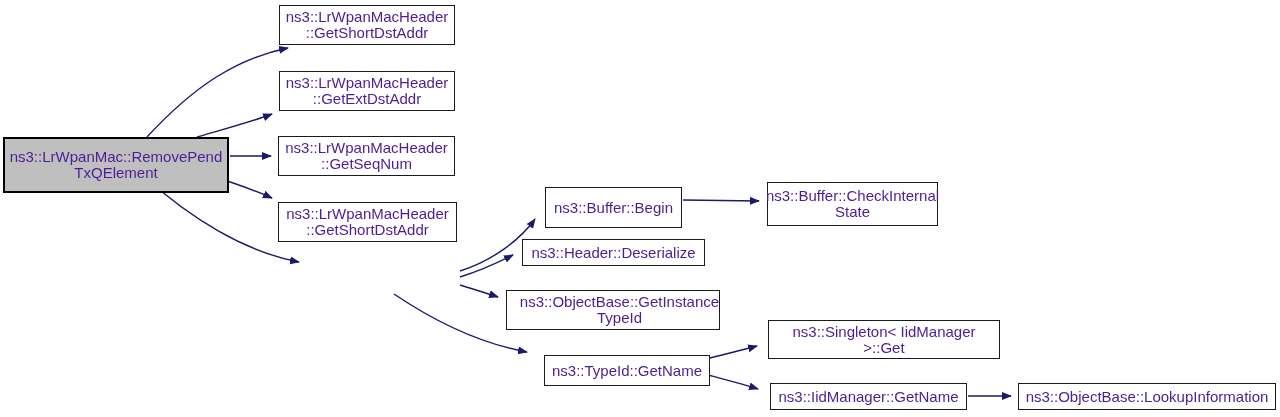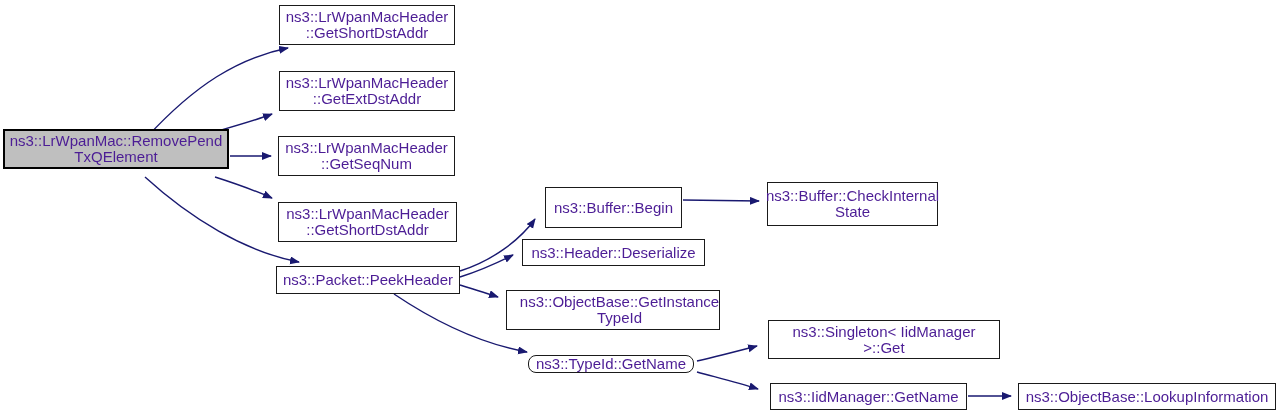--- a/index.html
+++ b/index.html
@@ -54,21 +54,21 @@
       <path d="M460,277 C479,271 497,263 513,255" marker-end="url(#arrow)"></path>
       <path d="M460,285 C473,289 486,293 498,297" marker-end="url(#arrow)"></path>
       <path d="M394,294 C440,325 483,344 527,352" marker-end="url(#arrow)"></path>
       <path d="M683,200 L759,201" marker-end="url(#arrow)"></path>
       <path d="M697,361 C719,356 738,351 757,346" marker-end="url(#arrow)"></path>
       <path d="M697,372 C719,378 739,383 758,389" marker-end="url(#arrow)"></path>
       <path d="M968,396 L1011,396" marker-end="url(#arrow)"></path>
     </g>
   </svg>
 
-  <div class="node node--main" style="left:3px;top:129px;width:226px;height:40px;">
+  <div class="node node--main" style="left:3px;top:137px;width:226px;height:56px;">
     <span>ns3::LrWpanMac::RemovePend</span>
     <span>TxQElement</span>
   </div>
 
   <div class="node" style="left:279px;top:5px;width:176px;height:40px;">
     <span>ns3::LrWpanMacHeader</span>
     <span>::GetShortDstAddr</span>
   </div>
 
   <div class="node" style="left:279px;top:71px;width:176px;height:40px;">
@@ -79,43 +79,40 @@
   <div class="node" style="left:278px;top:136px;width:177px;height:40px;">
     <span>ns3::LrWpanMacHeader</span>
     <span>::GetSeqNum</span>
   </div>
 
   <div class="node" style="left:278px;top:202px;width:179px;height:40px;">
     <span>ns3::LrWpanMacHeader</span>
     <span>::GetShortDstAddr</span>
   </div>
 
-  <div class="node" style="left:276px;top:266px;width:184px;height:28px;">
-    <span>ns3::Packet::PeekHeader</span>
-  </div>
 
   <div class="node" style="left:545px;top:187px;width:137px;height:41px;">
     <span>ns3::Buffer::Begin</span>
   </div>
 
   <div class="node" style="left:767px;top:182px;width:171px;height:44px;">
     <span>ns3::Buffer::CheckInternal</span>
     <span>State</span>
   </div>
 
   <div class="node" style="left:522px;top:239px;width:183px;height:27px;">
     <span>ns3::Header::Deserialize</span>
   </div>
 
   <div class="node" style="left:506px;top:290px;width:214px;height:40px;padding-left:13px;">
     <span>ns3::ObjectBase::GetInstance</span>
     <span>TypeId</span>
   </div>
 
-  <div class="node" style="left:528px;top:355px;width:166px;height:18px;border-radius:8px;">
+  <div class="node" style="left:544px;top:355px;width:166px;height:31px;">
     <span>ns3::TypeId::GetName</span>
   </div>
 
   <div class="node" style="left:768px;top:320px;width:232px;height:39px;">
     <span>ns3::Singleton&lt; IidManager</span>
     <span>&gt;::Get</span>
   </div>
 
   <div class="node" style="left:770px;top:383px;width:197px;height:27px;">
     <span>ns3::IidManager::GetName</span>

